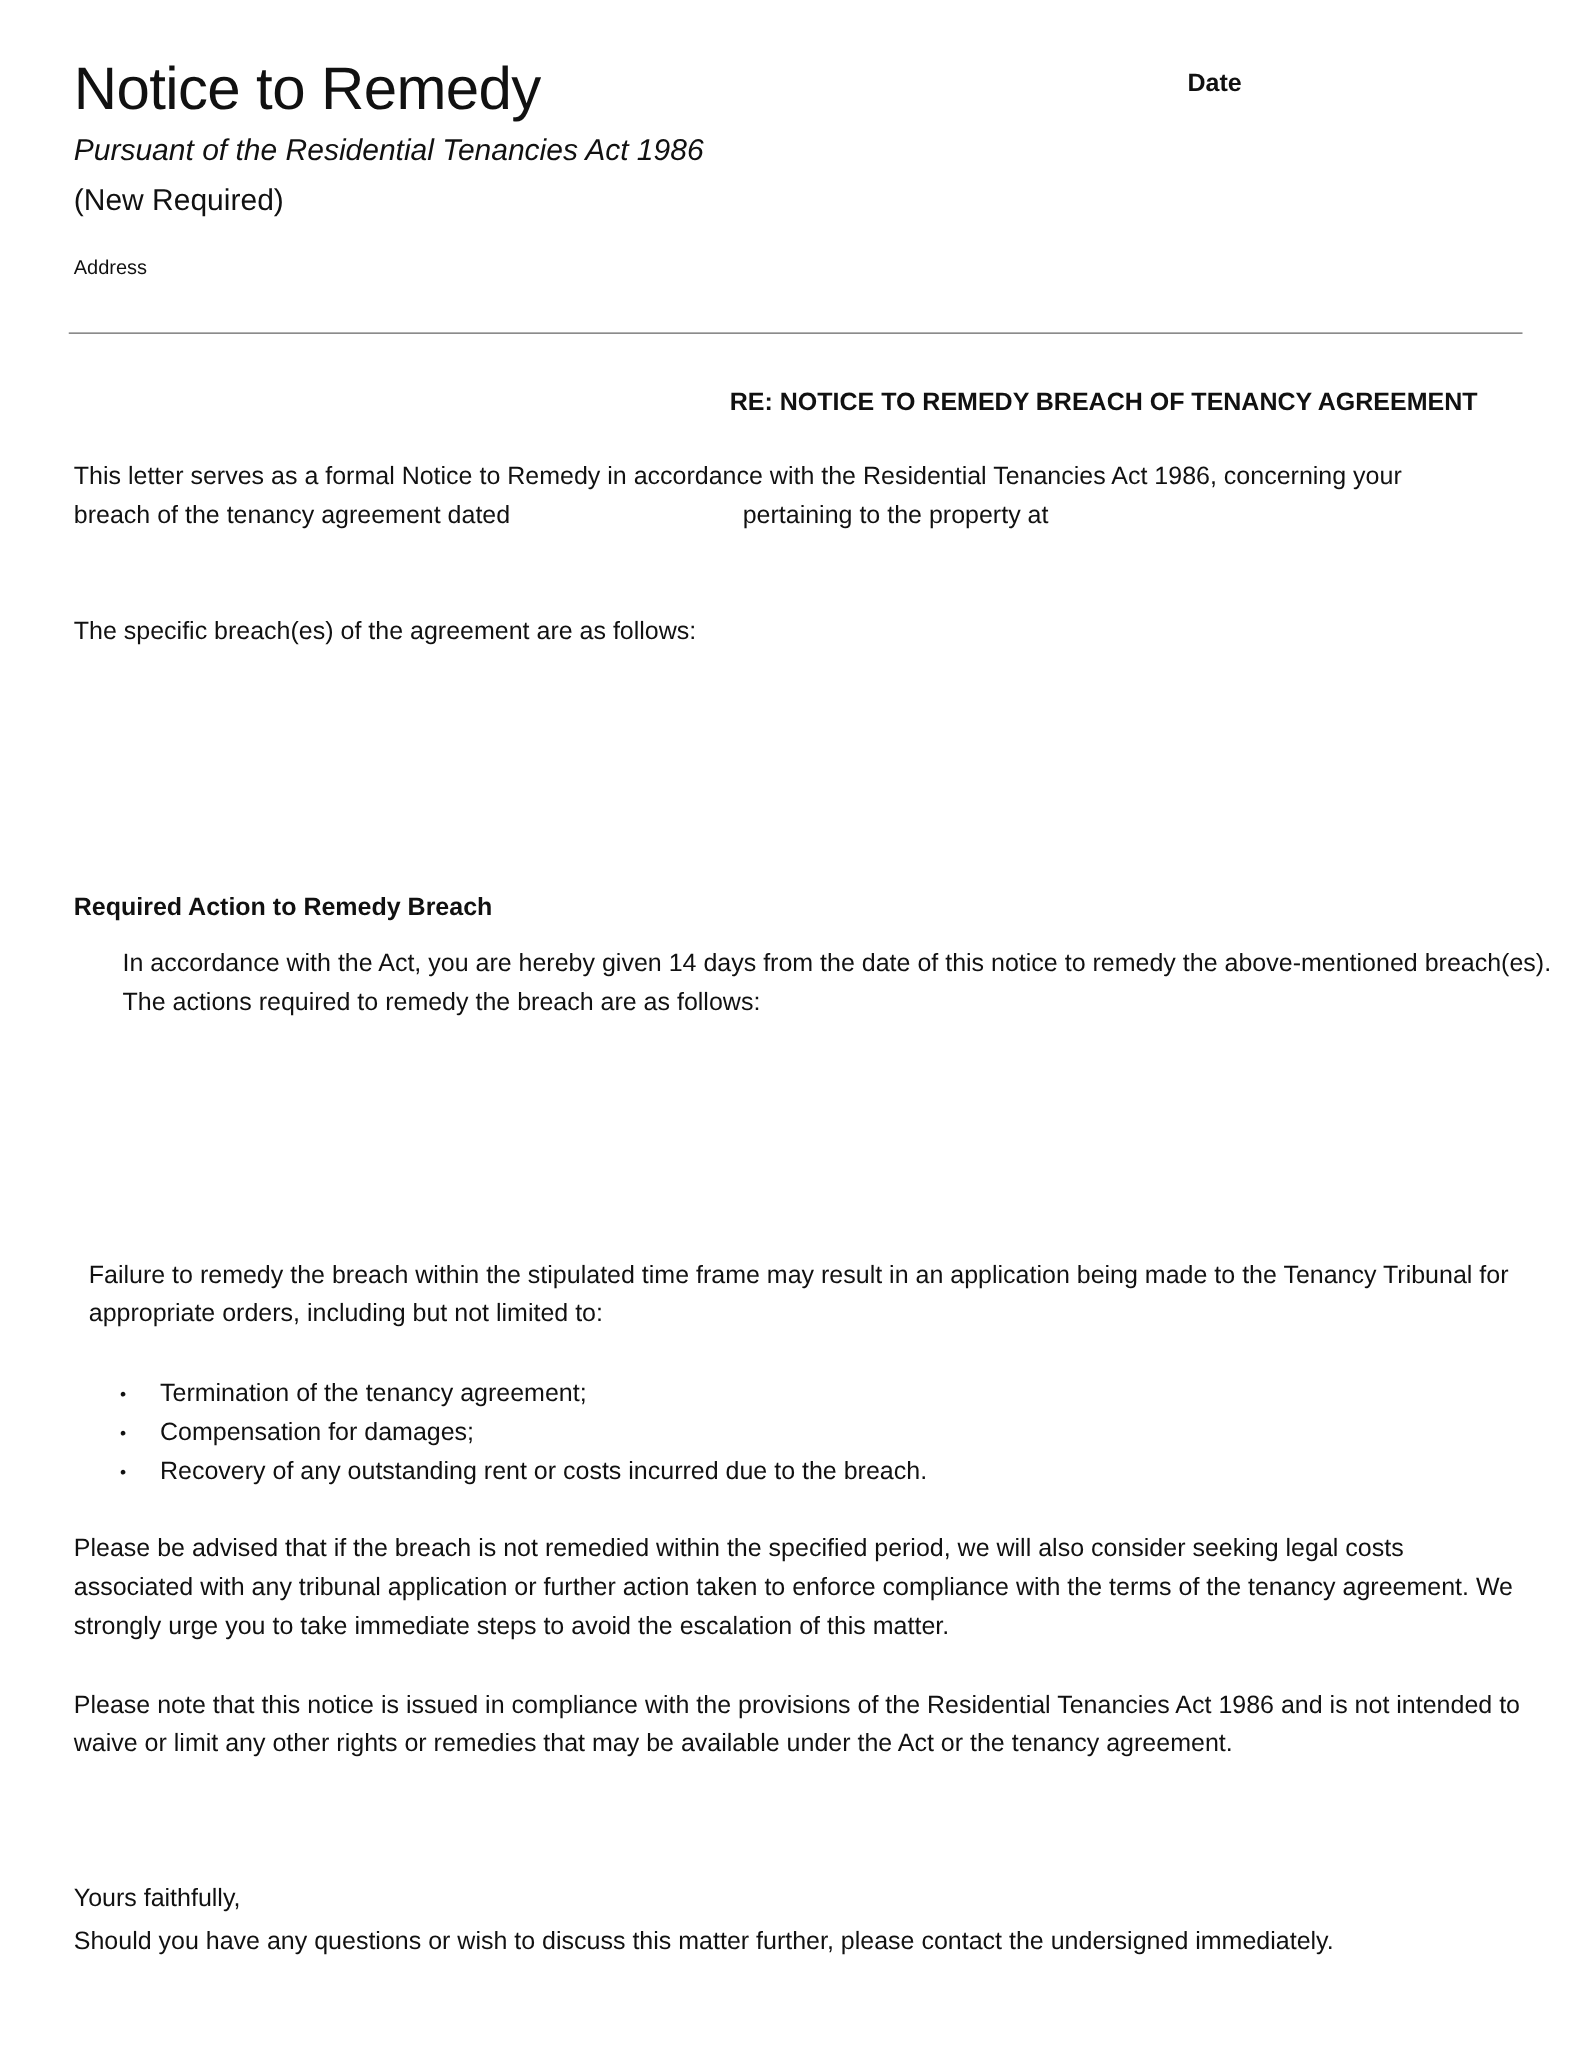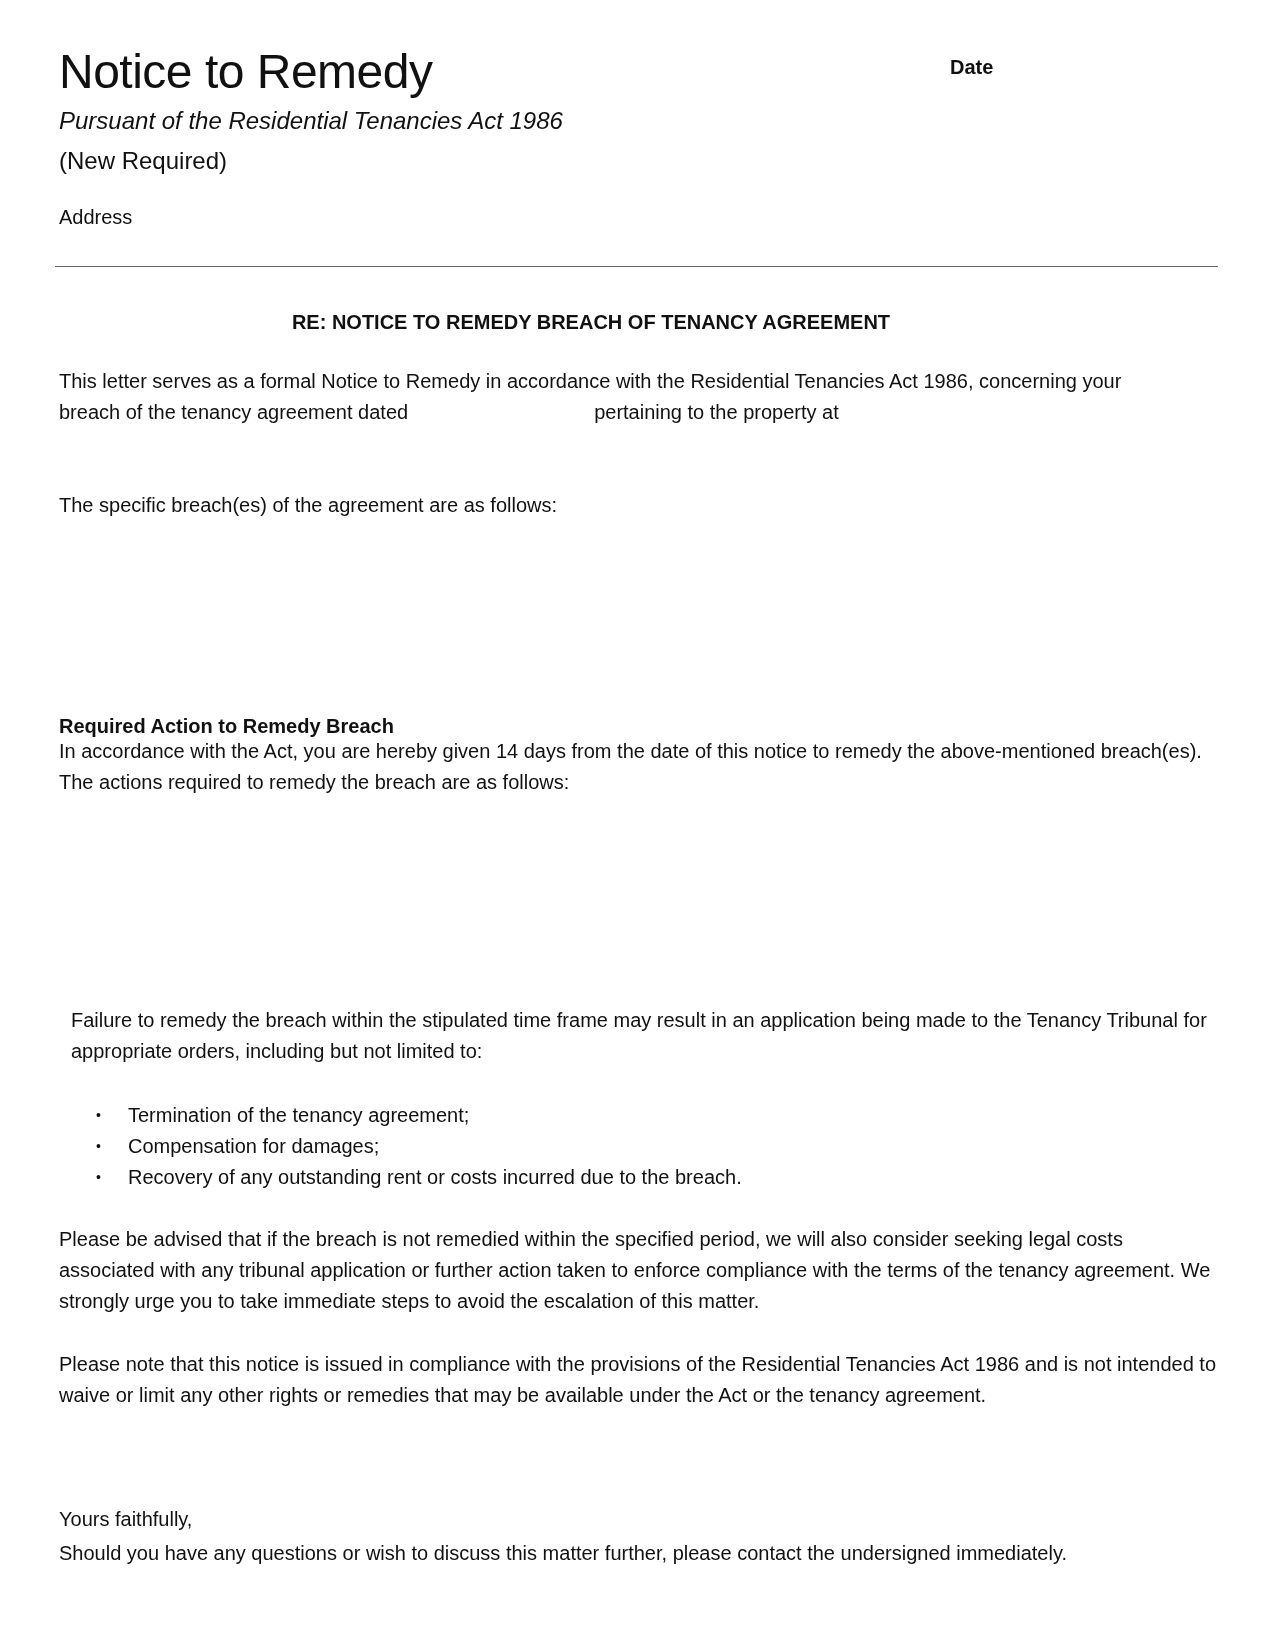--- a/index.html
+++ b/index.html
@@ -2,24 +2,24 @@
 <html><head>
 <meta charset="utf-8">
 <style>
   html, body { margin: 0; padding: 0; background: #ffffff; }
   body { width: 1275px; height: 1650px; position: relative; overflow: hidden;
          font-family: "Liberation Sans", sans-serif; color: #111111; }
   .abs { position: absolute; }
   .title { left: 59px; top: 46px; font-size: 48px; font-weight: 400; letter-spacing: -0.5px; line-height: 1.1; }
   .subtitle { left: 59px; top: 107px; font-size: 24px; font-style: italic; line-height: 1.2; }
   .country { left: 59px; top: 147px; font-size: 24px; line-height: 1.2; }
-  .address { left: 59px; top: 205px; font-size: 20px; line-height: 1.2; }
+  .address { left: 59px; top: 205px; font-size: 16px; line-height: 1.2; }
   .date { left: 950px; top: 55px; font-size: 20px; font-weight: 700; line-height: 1.2; }
   .rule { left: 55px; top: 266px; width: 1163px; height: 0; border-top: 1.5px solid #666666; }
-  .heading { left: 0; width: 1182px; top: 310px; text-align: center; font-size: 20px; font-weight: 700; line-height: 1.2; }
+  .heading { left: 0; width: 1182px; top: 310px; text-align: right; font-size: 20px; font-weight: 700; line-height: 1.2; }
   .para { left: 59px; width: 1165px; font-size: 20px; line-height: 31px; }
   .sechead { left: 59px; top: 714px; font-size: 20px; font-weight: 700; line-height: 1.2; }
   .gap { display: inline-block; width: 186px; }
   ul.bullets { left: 59px; top: 1100px; margin: 0; padding: 0; list-style: none; font-size: 20px; line-height: 31px; }
   ul.bullets li { position: relative; padding-left: 69px; }
   ul.bullets li .dot { position: absolute; left: 37px; top: 0; font-size: 14px; }
 </style>
 </head>
 <body>
 
@@ -37,21 +37,21 @@
   <div>This letter serves as a formal Notice to Remedy in accordance with the Residential Tenancies Act 1986, concerning your</div>
   <div>
     <span>breach of the tenancy agreement dated</span><span class="gap"></span><span>pertaining to the property at</span>
   </div>
 </div>
 
 <div class="abs para" style="top:490px;">The specific breach(es) of the agreement are as follows:</div>
 
 <div class="abs sechead">Required Action to Remedy Breach</div>
 
-<div class="abs para" style="top:736px;">In accordance with the Act, you are hereby given 14 days from the date of this notice to remedy the above-mentioned breach(es). The actions required to remedy the breach are as follows:</div>
+<div class="abs para" style="top:756px;margin-left:39px;">In accordance with the Act, you are hereby given 14 days from the date of this notice to remedy the above-mentioned breach(es). The actions required to remedy the breach are as follows:</div>
 
 <div class="abs para" style="top:1005px;margin-left:12px;">Failure to remedy the breach within the stipulated time frame may result in an application being made to the Tenancy Tribunal for appropriate orders, including but not limited to:</div>
 
 <ul class="abs bullets">
   <li><span class="dot">•</span><span>Termination of the tenancy agreement;</span></li>
   <li><span class="dot">•</span><span>Compensation for damages;</span></li>
   <li><span class="dot">•</span><span>Recovery of any outstanding rent or costs incurred due to the breach.</span></li>
 </ul>
 
 <div class="abs para" style="top:1224px;">Please be advised that if the breach is not remedied within the specified period, we will also consider seeking legal costs associated with any tribunal application or further action taken to enforce compliance with the terms of the tenancy agreement. We strongly urge you to take immediate steps to avoid the escalation of this matter.</div>

